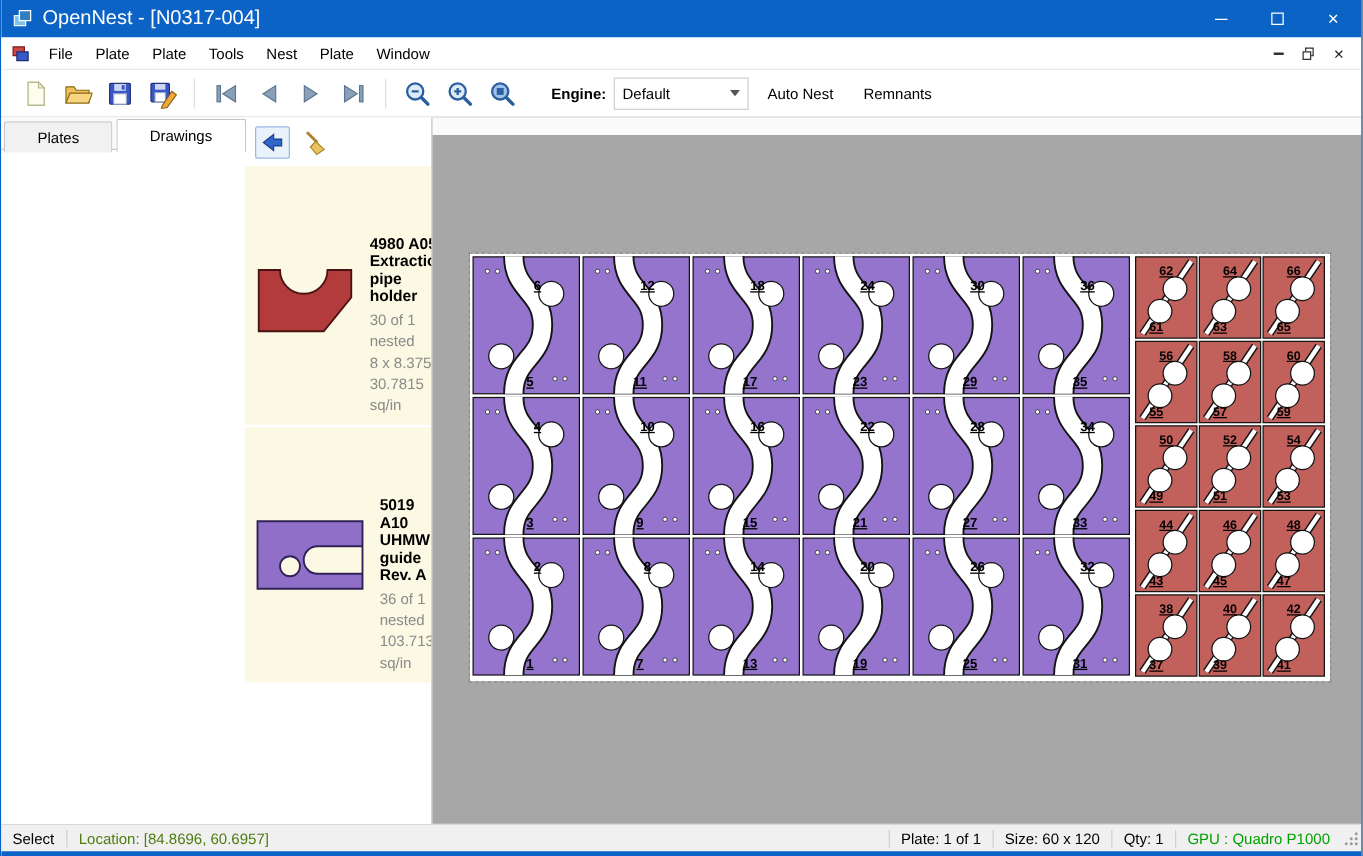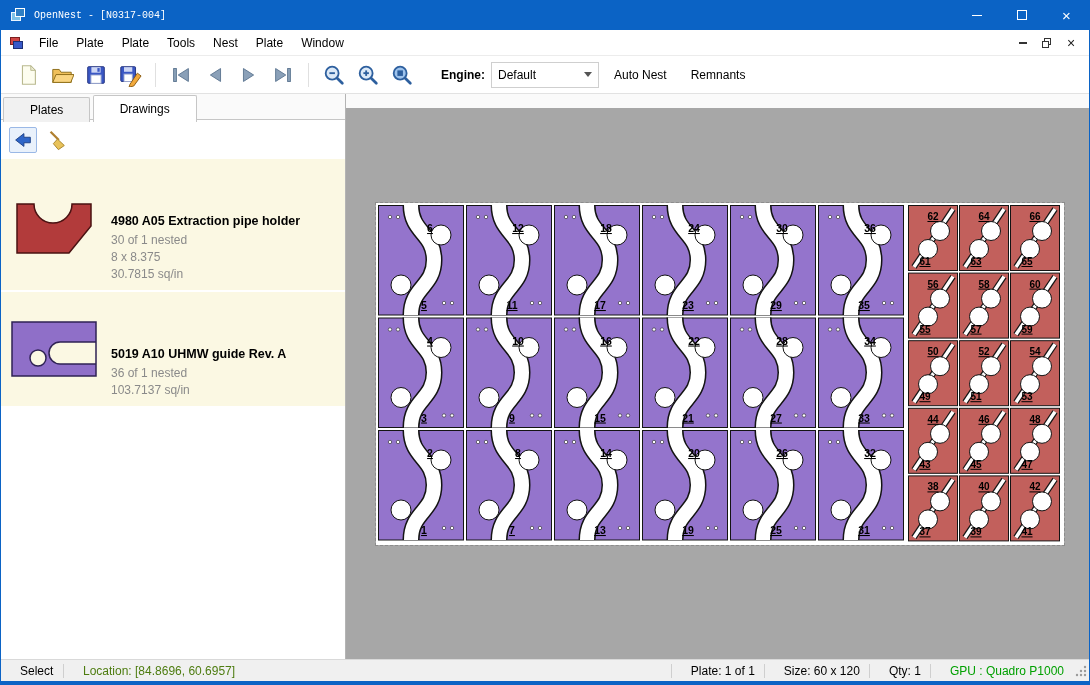--- a/index.html
+++ b/index.html
@@ -3,21 +3,21 @@
 <meta charset="utf-8">
 <style>
   * { box-sizing: border-box; margin: 0; padding: 0; }
   body { font-family: "Liberation Sans", sans-serif; font-size: 12px; background:#444; }
   .window { width:1090px; height:685px; position:relative; background:#fff; overflow:hidden;
             border-left:1px solid #0b63c5; border-right:1px solid #0b63c5; }
 
   
   .titlebar { height:30px; background:#0b63c5; display:flex; align-items:center; color:#fff; }
   .titlebar .app-icon { width:16px; height:16px; margin:0 8px 0 9px; }
-  .titlebar .title { flex:1; font-size:10px;font-family:Liberation Mono, monospace; }
+  .titlebar .title { flex:1; font-size:16px; }
   .win-btns { display:flex; height:30px; }
   .win-btn { width:45px; height:30px; display:flex; align-items:center; justify-content:center; color:#fff; }
   .glyph-min { width:10px; height:1px; background:#fff; }
   .glyph-max { width:10px; height:10px; border:1px solid #fff; }
   .glyph-close { font-size:15px; line-height:1; }
 
   
   .menubar { height:26px; background:#fff; display:flex; align-items:center; border-bottom:1px solid #ececec;justify-content:flex-end; }
   .mdi-doc-icon { width:16px; height:14px; margin:0 6px 0 7px; }
   .menu-item { padding:5px 9px; cursor:default; }
@@ -39,21 +39,21 @@
            align-items:center; padding:0 6px; }
   .combo .val { flex:1; }
   .combo .arrow { width:0; height:0; border-left:4px solid transparent; border-right:4px solid transparent;
                   border-top:5px solid #555; }
   .tb-text-btn { padding:6px 9px; margin-left:6px; border-radius:2px; }
 
   
   .content { display:flex; height:565px; }
 
   
-  .sidebar { width:345px; display:flex; flex-direction:column; background:#fff; border-right:1px solid #b4b4b4; }
+  .sidebar { width:345px; display:flex; flex-direction:row; background:#fff; border-right:1px solid #b4b4b4; }
   .tabstrip { height:26px; padding-left:2px; border-bottom:1px solid #c6c6c6; background:#fafafa; }
   .tab { display:inline-block; padding:5px 26px; background:#f1f1f1; border:1px solid #c6c6c6;
          border-bottom:none; border-radius:2px 2px 0 0; position:relative; top:2px; margin-right:-1px; }
   .tab.active { background:#fff; top:1px; padding-top:6px; padding-bottom:6px; z-index:2; }
   .panel { flex:1; background:#fff; padding-top:5px; overflow:hidden; }
   .panel-toolbar { height:30px; display:flex; align-items:center; padding-left:8px; gap:6px; }
   .ptb-btn { width:28px; height:26px; display:flex; align-items:center; justify-content:center;
              border:1px solid transparent; border-radius:2px; }
   .ptb-btn.framed { border:1px solid #9ab8e6; background:#e9f1fb; }
   .drawing-list { margin-top:4px; }
@@ -64,21 +64,21 @@
   .d-sub { color:#8a8a8a; line-height:17px; }
 
   
   .canvas { flex:1; background:#a7a7a7; border-top:14px solid #fafafa; position:relative; }
   .plate { position:absolute; left:30px; top:95px; width:688px; height:342px; background:#fff;
            outline:1px dashed #8c8c8c; }
 
   
   .statusbar { height:22px; background:#f0f0f0; border-top:1px solid #d9d9d9; display:flex;
                align-items:center; font-size:12px; }
-  .sb-cell { padding:0 9px; white-space:nowrap;margin-left:10px; }
+  .sb-cell { padding:0 9px; white-space:nowrap; }
   .sb-mode { padding-left:9px; width:52px; }
   .sb-loc { color:#4d7c0f; }
   .sb-sep { width:1px; height:14px; background:#cfcfcf; }
   .sb-spacer { flex:1; }
   .sb-grip { width:16px; height:16px; display:flex; align-items:flex-end; justify-content:flex-end;
              padding:0 2px 2px 0; }
   .bottom-accent { height:4px; background:#0b63c5; }
 </style>
 </head>
 <body>

